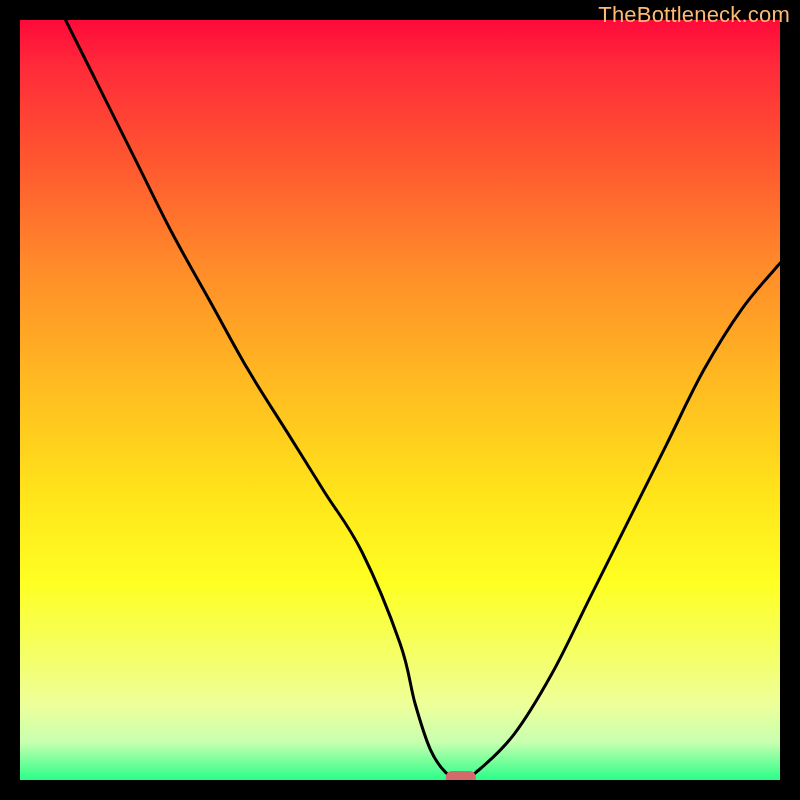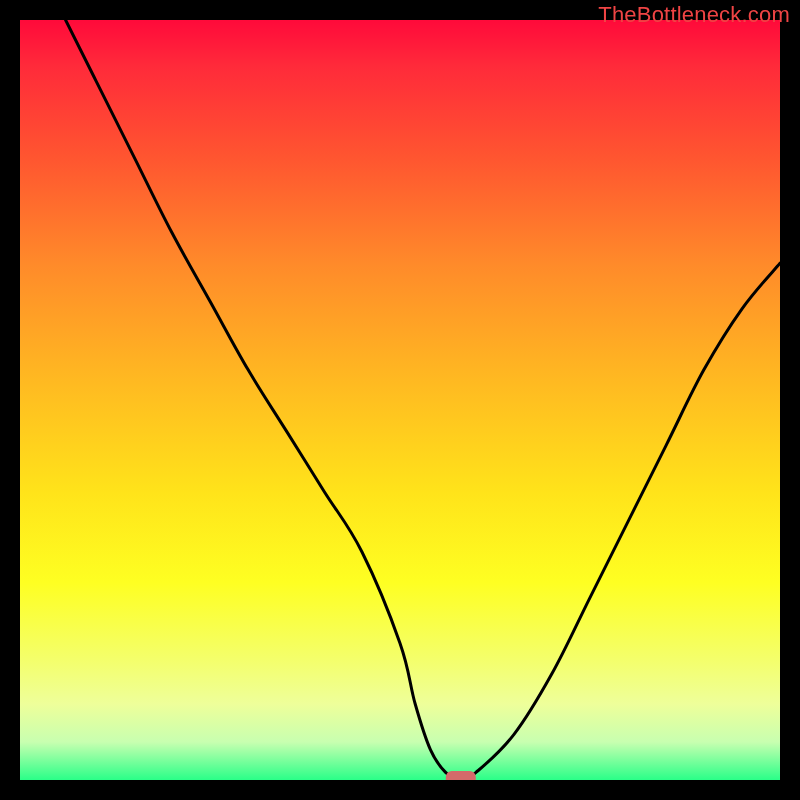--- a/index.html
+++ b/index.html
@@ -14,21 +14,21 @@
   .frame {
     position: relative;
     width: 800px;
     height: 800px;
     background: #000;
   }
   .watermark {
     position: absolute;
     top: 2px;
     right: 10px;
-    color: #ef4444;
+    color: #fdba74;
     font-size: 22px;
     font-weight: 500;
     letter-spacing: 0.2px;
     z-index: 10;
   }
   .plot-area {
     position: absolute;
     left: 20px;
     top: 20px;
     width: 760px;

